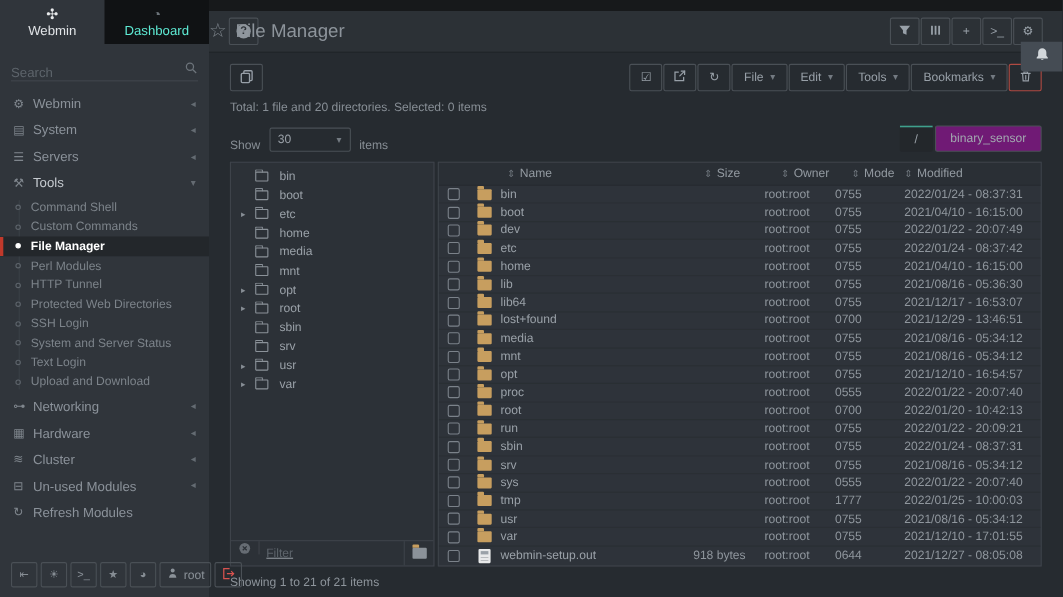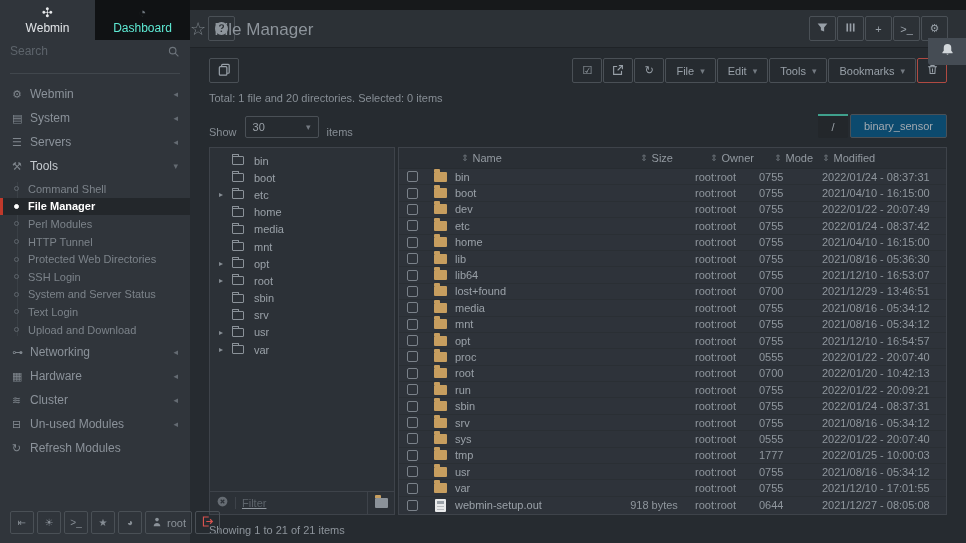--- a/index.html
+++ b/index.html
@@ -9,21 +9,21 @@
 
   
   .sidebar { position:absolute; left:0; top:0; bottom:0; width:190px; background:#30353b; z-index:3; }
   .side-tabs { display:flex; height:40px; }
   .side-tab { flex:1; display:flex; flex-direction:column; align-items:center; justify-content:center; gap:2px; cursor:pointer; }
   .side-tab .tab-icon { font-size:13px; line-height:13px; color:#e8eaec; }
   .side-tab .tab-label { font-size:12px; color:#e2e5e8; }
   .side-tab.inactive { background:#101214; }
   .side-tab.inactive .tab-icon { color:#6c737a; }
   .side-tab.inactive .tab-label { color:#5eead4; }
-  .side-search { height:30px; margin:4px 10px 0 10px; border-bottom:1px solid #41474d; display:flex; align-items:flex-start; }
+  .side-search { height:30px; margin:4px 10px 0 10px; border-bottom:1px solid #41474d; display:flex; align-items:flex-end; }
   .side-search input { flex:1; background:transparent; border:none; outline:none; color:#9aa1a8; font-size:12px; }
   .side-search input::placeholder { color:#5d646b; }
   .side-search svg { flex:0 0 auto; }
   .side-menu { padding-top:8px; }
   .menu-item { height:24px; display:flex; align-items:center; padding:0 12px; cursor:pointer; }
   .mi-icon { width:18px; font-size:11px; color:#7f868d; }
   .mi-label { flex:1; font-size:12px; color:#8b929a; }
   .menu-item.open .mi-label { color:#c6cbd0; }
   .mi-chev { font-size:9px; color:#646b72; }
   .submenu { position:relative; padding:2px 0; }
@@ -58,29 +58,29 @@
   .toolbar-right { margin-left:auto; display:flex; gap:1px; align-items:center; }
   .t-menu { padding:0 10px; gap:6px; }
   .t-menu .caret { font-size:9px; color:#737a81; }
   .trash-btn { border-color:#b04a42; }
   .status-line { margin-top:9px; font-size:11px; color:#878e95; }
   .show-row { margin-top:10px; display:flex; align-items:flex-end; font-size:11px; color:#878e95; }
   .show-select { width:74px; height:22px; border:1px solid #4a5056; border-radius:2px; margin:0 8px; padding:0 7px; display:flex; align-items:center; cursor:pointer; color:#9aa1a8; }
   .show-select .caret { margin-left:auto; font-size:9px; color:#737a81; }
   .crumbs { margin-left:auto; display:flex; gap:2px; }
   .slash-btn { width:30px; height:24px; background:#23272b; border-top:2px solid #3fa08c; display:flex; align-items:center; justify-content:center; color:#9aa1a8; font-size:11px; cursor:pointer; border-radius:0 0 2px 2px; }
-  .bs-btn { height:24px; padding:0 13px; border:1px solid #4a5056; border-radius:2px; background:#0c4a6e; color:#a2a9b0; font-size:11px; display:flex; align-items:center; cursor:pointer; }
+  .bs-btn { height:24px; padding:0 13px; border:1px solid #4a5056; border-radius:2px; background:#701a75; color:#a2a9b0; font-size:11px; display:flex; align-items:center; cursor:pointer; }
 
   .panels { margin-top:9px; display:flex; gap:3px; height:368px; }
   .tree-panel { position:relative; width:186px; border:1px solid #3e434a; background:#2c3137; }
   .tree-list { padding-top:4px; }
   .tree-row { height:17.2px; display:flex; align-items:center; padding-left:9px; cursor:pointer; }
   .tree-arrow { width:13px; font-size:8px; color:#878e95; }
   .tree-label { margin-left:10px; font-size:11px; color:#9aa1a8; }
-  .filter-bar { position:absolute; left:0; right:0; bottom:0; height:23px; border-top:1px solid #3e434a; display:flex; align-items:center; padding-left:6px;text-decoration:underline; }
+  .filter-bar { position:absolute; left:0; right:0; bottom:0; height:23px; border-top:1px solid #3e434a; display:flex; padding-left:6px;text-decoration:underline; }
   .filter-divider { width:1px; height:12px; background:#3e434a; margin:0 6px; }
   .filter-bar input { flex:1; min-width:0; background:transparent; border:none; outline:none; font-size:11px; color:#9aa1a8; }
   .filter-bar input::placeholder { color:#5d646b; }
   .filter-folder-btn { width:27px; height:100%; border-left:1px solid #3e434a; display:flex; align-items:center; justify-content:center; cursor:pointer; }
 
   .table-panel { flex:1; border:1px solid #3e434a; background:#2e333a; overflow:hidden; }
   .t-head { height:21px; background:#2a2f35; border-bottom:1px solid #272c31; display:flex; align-items:center; }
   .t-head .spacer { width:56px; }
   .hcell { display:flex; align-items:center; gap:4px; font-size:11px; color:#939aa1; cursor:pointer; }
   .sort-glyph { font-size:9px; color:#70777e; }
@@ -154,20 +154,24 @@
         <div class="menu-item open">
           <span class="mi-icon">⚒</span>
           <span class="mi-label">Tools</span>
           <span class="mi-chev">▾</span>
         </div>
         <div class="submenu">
           <div class="submenu-item">
             <span class="dot"></span>
             <span class="sub-label">Command Shell</span>
           </div>
+          <div class="submenu-item">
+            <span class="dot"></span>
+            <span class="sub-label">Custom Commands</span>
+          </div>
           <div class="submenu-item active">
             <span class="dot"></span>
             <span class="sub-label">File Manager</span>
           </div>
           <div class="submenu-item">
             <span class="dot"></span>
             <span class="sub-label">Perl Modules</span>
           </div>
           <div class="submenu-item">
             <span class="dot"></span>
@@ -540,21 +544,21 @@
                 <div class="c-check">
                   <span class="checkbox"></span>
                 </div>
                 <div class="c-icon">
                   <span class="folder-fill"></span>
                 </div>
                 <div class="c-name">lib64</div>
                 <div class="c-size"></div>
                 <div class="c-owner">root:root</div>
                 <div class="c-mode">0755</div>
-                <div class="c-modified">2021/12/10 - 16:53:07</div>
+                <div class="c-modified">2021/12/17 - 16:53:07</div>
               </div>
               <div class="t-row">
                 <div class="c-check">
                   <span class="checkbox"></span>
                 </div>
                 <div class="c-icon">
                   <span class="folder-fill"></span>
                 </div>
                 <div class="c-name">lost+found</div>
                 <div class="c-size"></div>

